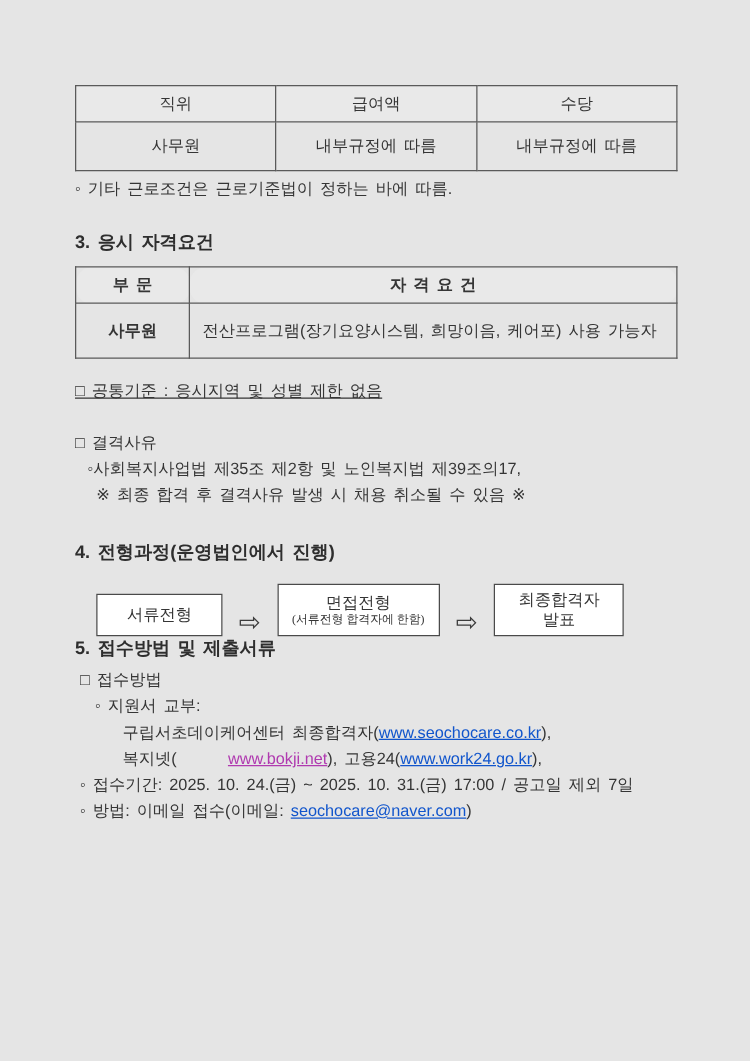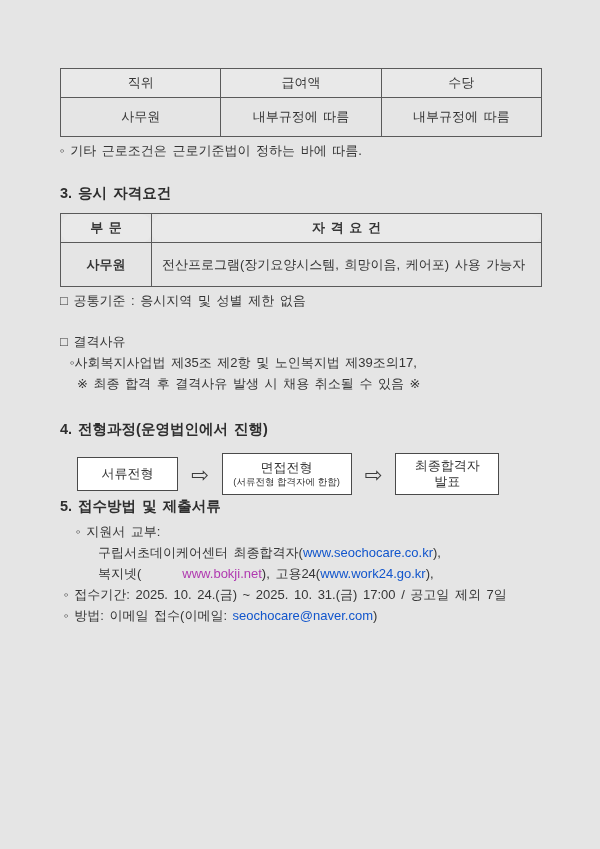--- a/index.html
+++ b/index.html
@@ -54,34 +54,35 @@
     word-spacing: 2px;
   }
   .h3 { margin-top: 24px; margin-bottom: 10px; }
   .h4 { margin-top: 26px; margin-bottom: 12px; }
   .h5 { margin-bottom: 5px; }
   .line {
     line-height: 21px;
     word-spacing: 2px;
     white-space: nowrap;
   }
-  .mt3  { margin-top: 3px; }
+  .mt3  { margin-top: 15px; text-decoration: underline; }
   .mt20 { margin-top: 20px; }
   .ind-a { padding-left: 10px; }
   .ind-b { padding-left: 23px; }
   .ind-c { padding-left: 17px; }
   .ind-d { padding-left: 16px; }
   .ind-e { padding-left: 38px; }
   .ind-f { padding-left: 4px; }
   
   .flow {
     display: flex;
-    align-items: center;
+    align-items: flex-end;
     margin-left: 17px;
     height: 46px;
+    font-family: Liberation Serif, serif;
   }
   .fbox {
     border: 1px solid #4a4a4a;
     background: #ffffff;
     display: flex;
     flex-direction: column;
     align-items: center;
     justify-content: center;
     text-align: center;
   }
@@ -92,20 +93,21 @@
   .fsub  { font-size: 9.5px; line-height: 12px; color: #353535; }
   .farrow {
     font-size: 21px;
     color: #3c3c3c;
     margin: 0 13px;
     line-height: 21px;
   }
   
   a.lnk {
     color: #1155cc;
+    text-decoration: underline;
     cursor: pointer;
   }
   a.lnk.visited { color: #b03ab0; margin-left: 41px; }
   .seg { color: inherit; }
 </style>
 </head>
 <body>
 
 <div class="page">
   <div class="content">
@@ -160,20 +162,21 @@
         <span class="fsub">(서류전형 합격자에 한함)</span>
       </div>
       <span class="farrow">⇨</span>
       <div class="fbox fbox3">
         <span class="fmain">최종합격자</span>
         <span class="fmain">발표</span>
       </div>
     </div>
 
     <div class="heading h5">5. 접수방법 및 제출서류</div>
+    <div class="line ind-f">□ 접수방법</div>
     <div class="line ind-d">◦ 지원서 교부:</div>
 
     <div class="line ind-e">
       <span class="seg">구립서초데이케어센터 최종합격자(</span><a class="lnk">www.seochocare.co.kr</a><span class="seg">),</span>
     </div>
     <div class="line ind-e">
       <span class="seg">복지넷(</span><a class="lnk visited">www.bokji.net</a><span class="seg">), 고용24(</span><a class="lnk">www.work24.go.kr</a><span class="seg">),</span>
     </div>
 
     <div class="line ind-f">◦ 접수기간: 2025. 10. 24.(금) ~ 2025. 10. 31.(금) 17:00 / 공고일 제외 7일</div>

